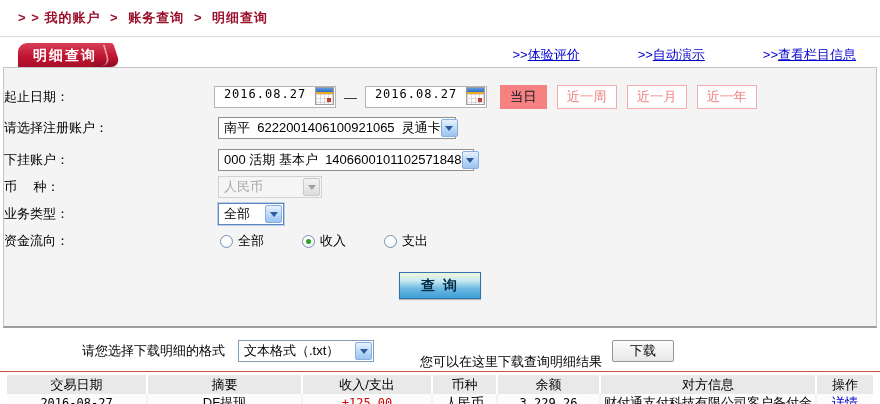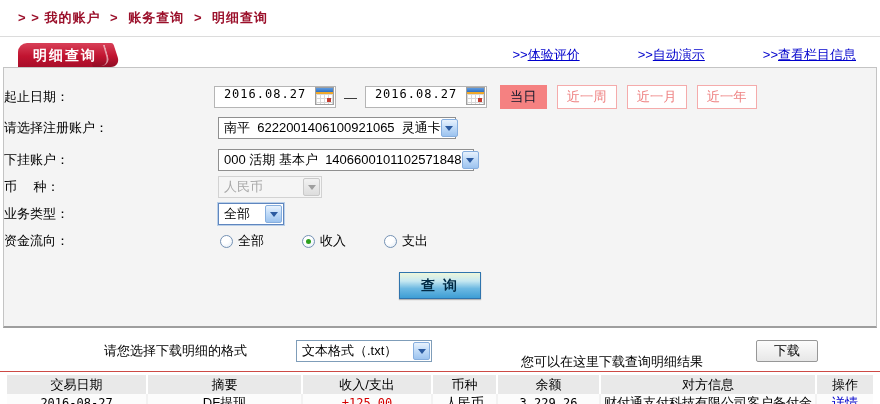--- a/index.html
+++ b/index.html
@@ -63,41 +63,41 @@
   .sel .sv { padding-left:5px; white-space:pre; }
   .sel .arrow { width:17px; height:18px; margin:1px 1px 1px auto; flex:none; border:1px solid #86aede; border-radius:2px;
     background:linear-gradient(180deg,#e8f2fd 0%,#c2dcf8 45%,#9cc3ef 100%); display:flex; align-items:center; justify-content:center; }
   .sel .arrow i { width:0; height:0; border-left:4px solid transparent; border-right:4px solid transparent; border-top:5px solid #2b5aa0; }
   .sel.w-acct { width:238px; }
   .sel.w-sub { width:256px; }
   .sel.w-cur { width:104px; background:#f5f5f5; border-color:#d2d2d2; color:#a8a8a8; cursor:default; }
   .sel.w-cur .arrow { border-color:#c9c9c9; background:linear-gradient(180deg,#f2f2f2,#ddd); }
   .sel.w-cur .arrow i { border-top-color:#9f9f9f; }
   .sel.w-biz { width:66px; border-color:#5f86bf; box-shadow:0 0 0 1px #b9cfe8; }
-  .sel.w-fmt { width:136px; border-color:#7f9db9; margin-left:6px; }
+  .sel.w-fmt { width:136px; border-color:#7f9db9; margin-left:13px; }
 
   .snap-link { margin-left:12px; color:#0000cc; text-decoration:underline; cursor:pointer; }
 
   
   .radios { display:flex; align-items:center; margin-left:6px; }
   .radio-group { display:flex; align-items:center; margin-right:38px; cursor:pointer; }
   .rb { width:13px; height:13px; border-radius:50%; border:1px solid #7592b4;
     background:radial-gradient(circle at 35% 30%,#fff 40%,#dfe9f4); position:relative; flex:none; }
   .rb.checked::after { content:""; position:absolute; left:3px; top:3px; width:5px; height:5px; border-radius:50%; background:#2da01e; }
   .radio-group span.rlabel { margin-left:5px; }
 
   
   .query-btn { display:block; margin:20px auto 0; width:82px; height:27px;
     border:1px solid #2f74ad; border-radius:0; cursor:pointer;
     background:linear-gradient(180deg,#eef7db 0%,#c6e8f1 32%,#6db9e2 62%,#3e9ed5 100%);
     font-weight:bold; font-size:14px; letter-spacing:2px; color:#002a45;
     box-shadow:0 1px 1px rgba(0,0,0,.25); font-family:inherit; }
 
   
-  .dl-row { margin-top:11px; height:24px; display:flex; align-items:center; padding-left:104px;gap:43px; }
+  .dl-row { margin-top:11px; height:24px; display:flex; align-items:center; padding-left:82px; }
   .dl-hint { margin-left:46px;margin-top:22px; }
   .dl-btn { margin-left:10px; width:62px; height:22px; border:1px solid #979797; border-radius:2px;
     background:linear-gradient(180deg,#fcfcfc,#e7e7e7); cursor:pointer; font-family:inherit; font-size:13px; }
 
   
   .red-rule { border:none; border-top:1px solid #cd4a45; margin-top:8px; }
   table.detail { margin:3px 7px 0; width:866px; border-collapse:collapse; table-layout:fixed; }
   table.detail th { background:#e9e9e9; height:19px; font-weight:normal; }
   table.detail th + th { border-left:2px solid #fff; }
   table.detail td { background:#fcfcfc; height:19px; text-align:center; border-bottom:1px solid #e3e3e3; }

